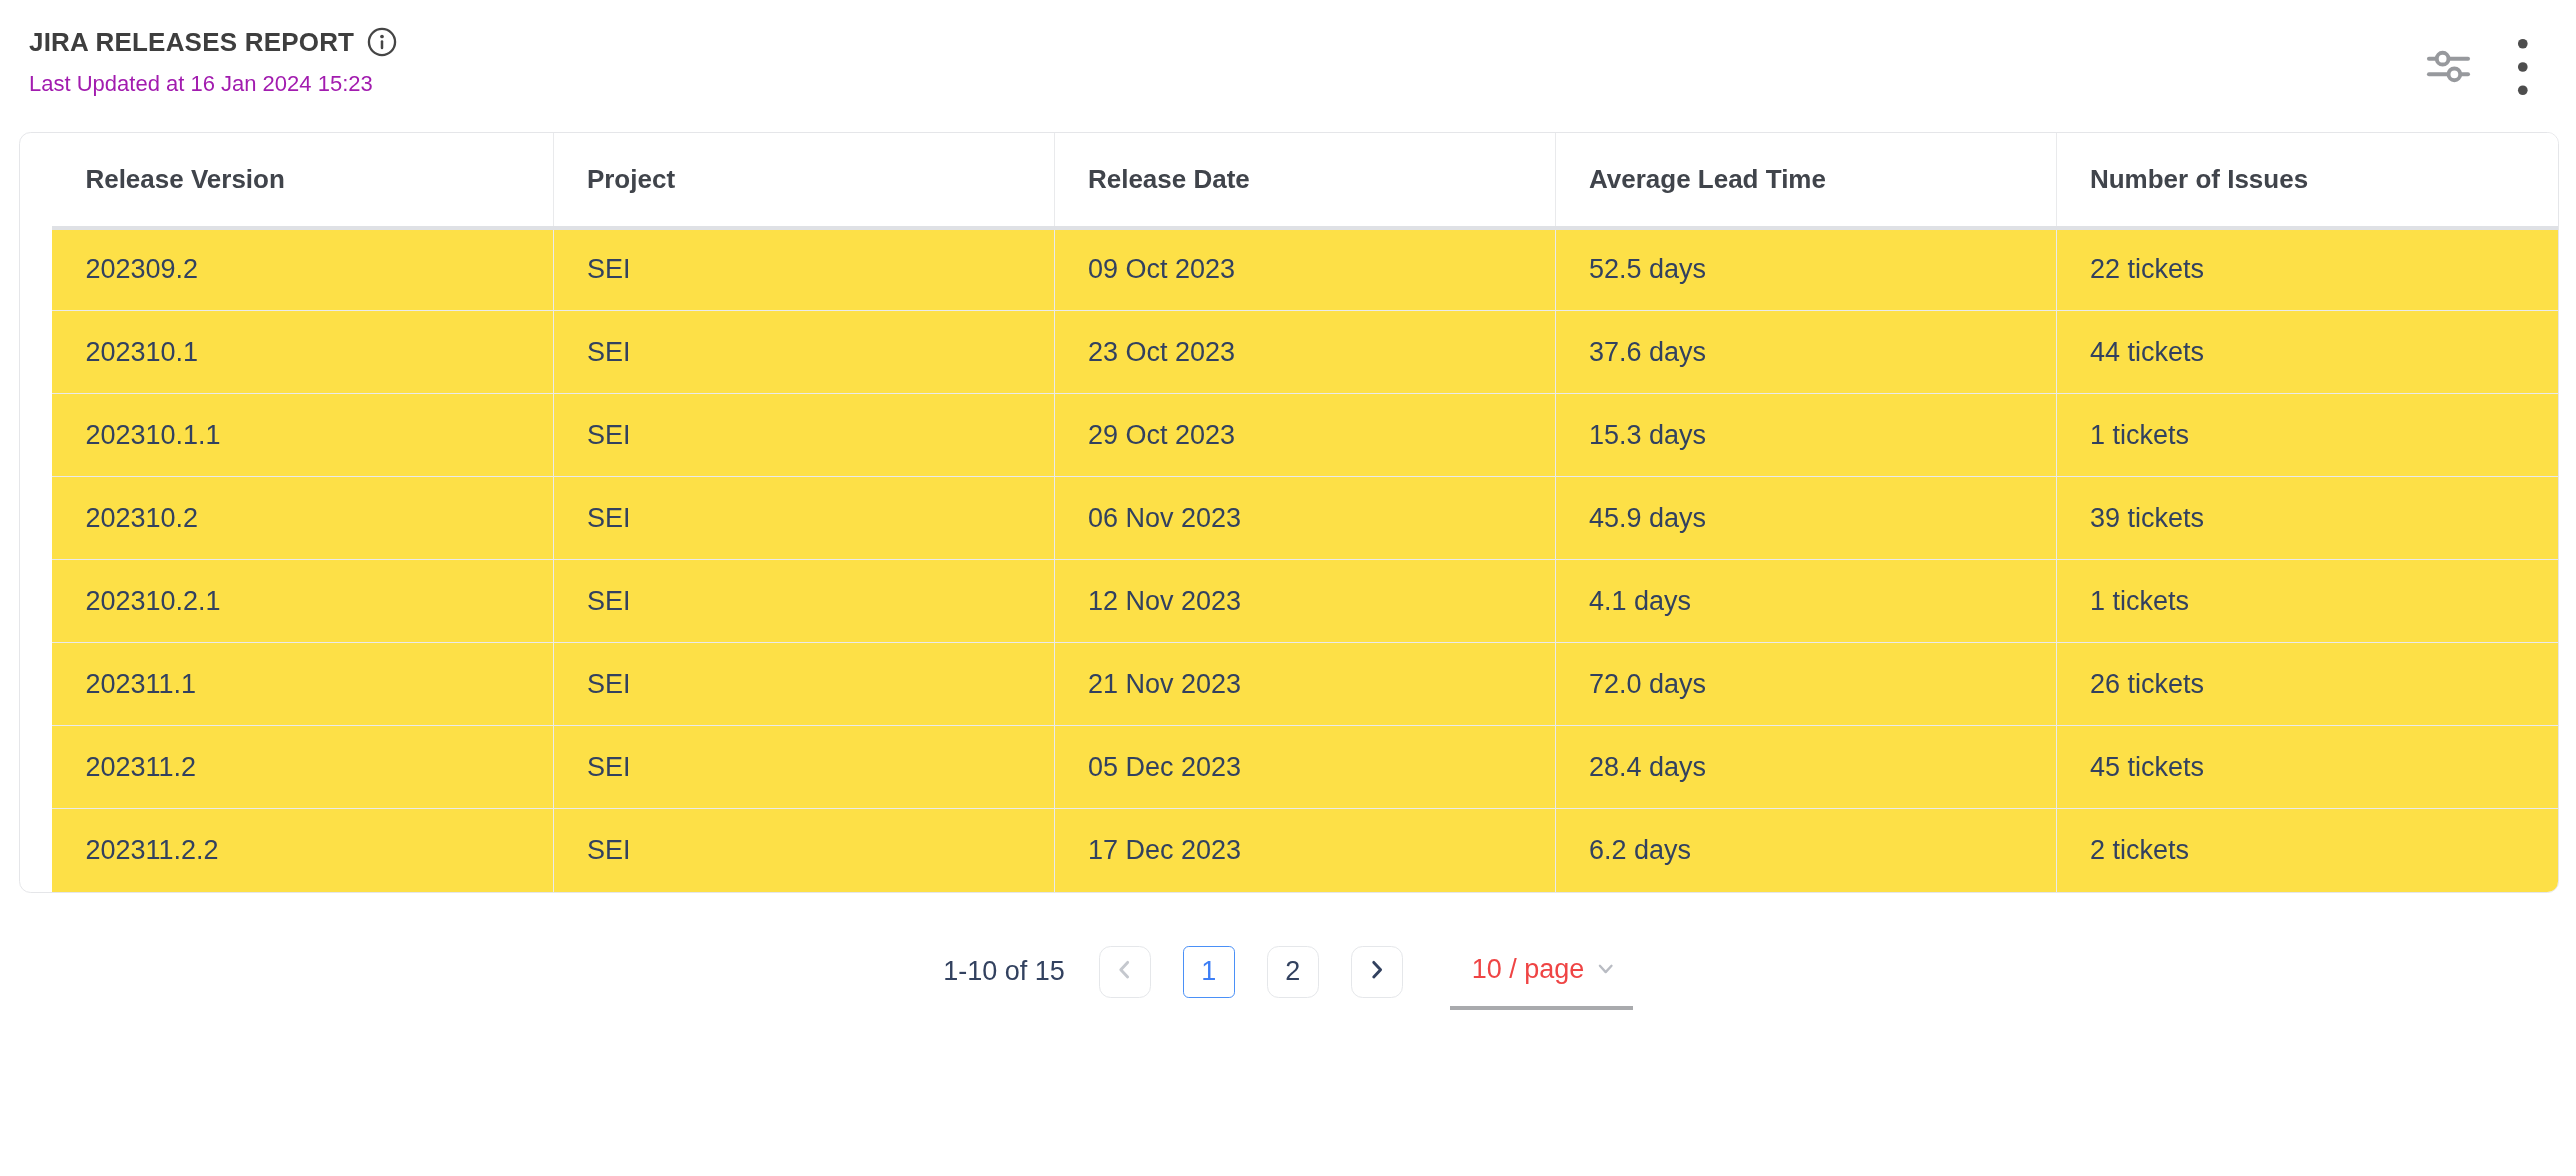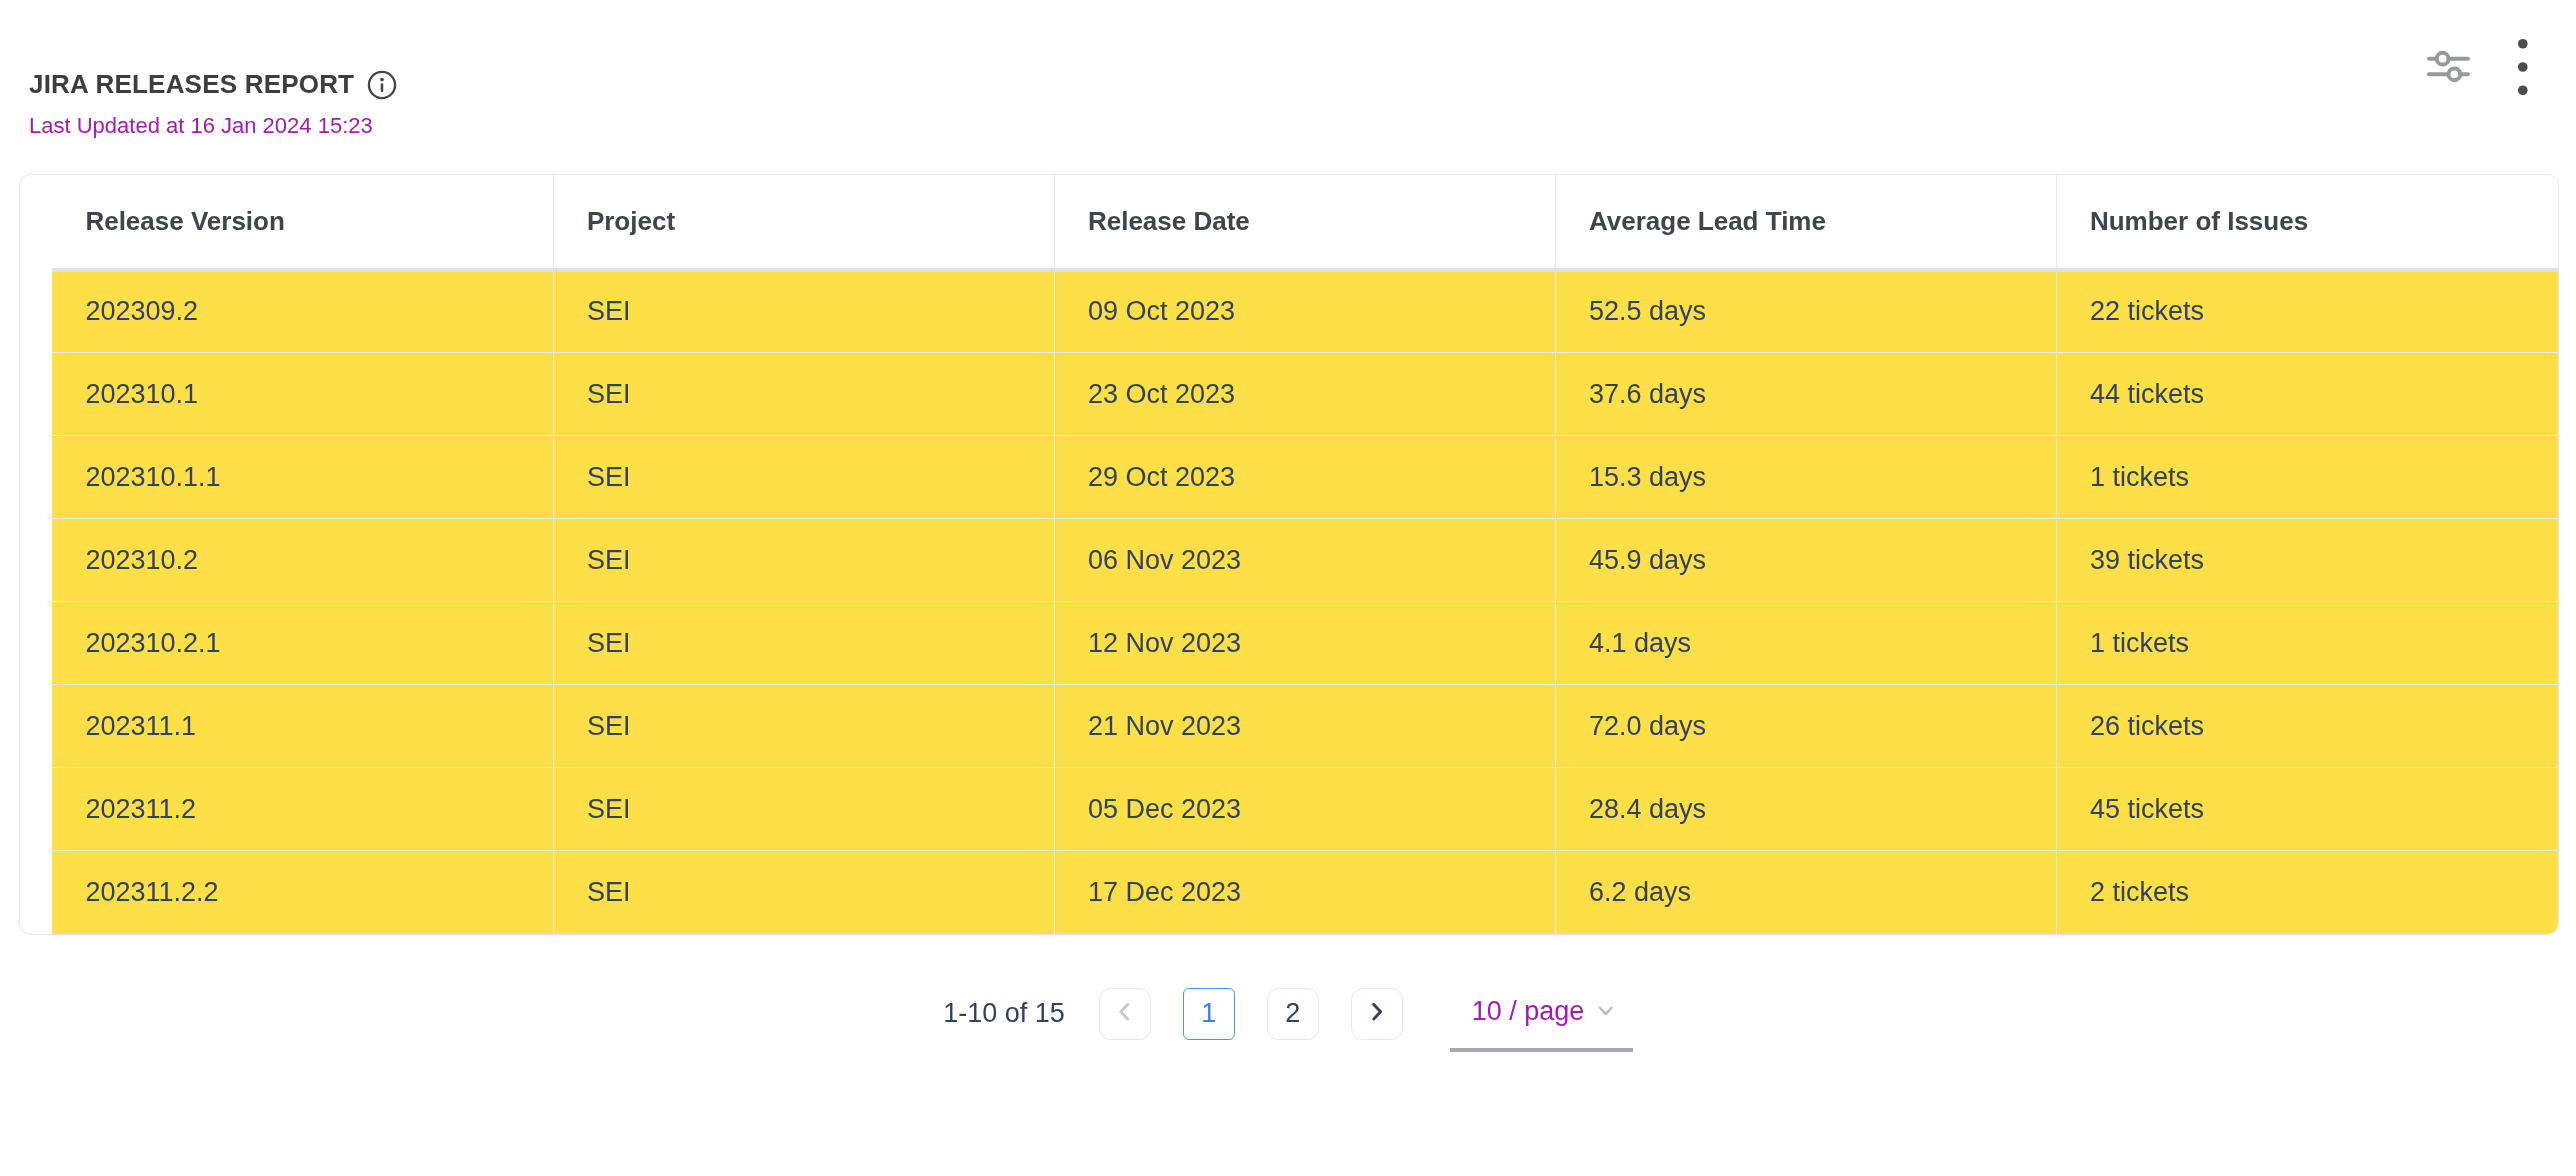--- a/index.html
+++ b/index.html
@@ -5,21 +5,21 @@
   * { box-sizing: border-box; margin: 0; padding: 0; }
   html, body { width: 2576px; height: 1176px; overflow: hidden; }
   body {
     background: #ffffff;
     font-family: "Liberation Sans", "DejaVu Sans", sans-serif;
     position: relative;
   }
 
   
   .widget-header { padding: 27px 29px 0 29px; position: relative; }
-  .title-row { display: flex; align-items: flex-end; gap: 12.6px; margin-top: 42px; }
+  .title-row { display: flex; align-items: flex-start; gap: 12.6px; }
   .title {
     font-size: 26px; font-weight: bold; color: #3e3e3e;
     letter-spacing: 0.2px;
   }
   .info-icon svg { display: block; }
   .subtitle { margin-top: 12.6px; font-size: 22px; color: #a21caf; }
 
   .header-actions {
     position: absolute; top: 33px; right: 43px;
     display: flex; align-items: center; gap: 37px;
@@ -87,21 +87,21 @@
     border-radius: 5.8px;
     color: #3d7ef5;
   }
   .page-size-select {
     margin-left: 15.5px;
     height: 76px;
     display: flex; align-items: center; gap: 11.6px;
     padding: 0 17.5px 0 21.4px;
     border-bottom: 4.9px solid #a9aaad;
     cursor: pointer;
-    color: #a21caf;
+    color: #ef4444;
   }
 </style>
 </head>
 <body>
 
 <div class="widget-header">
   <div class="title-row">
     <span class="title">JIRA RELEASES REPORT</span>
     <span class="info-icon">
       <svg width="30" height="30" viewBox="0 0 31 31">

